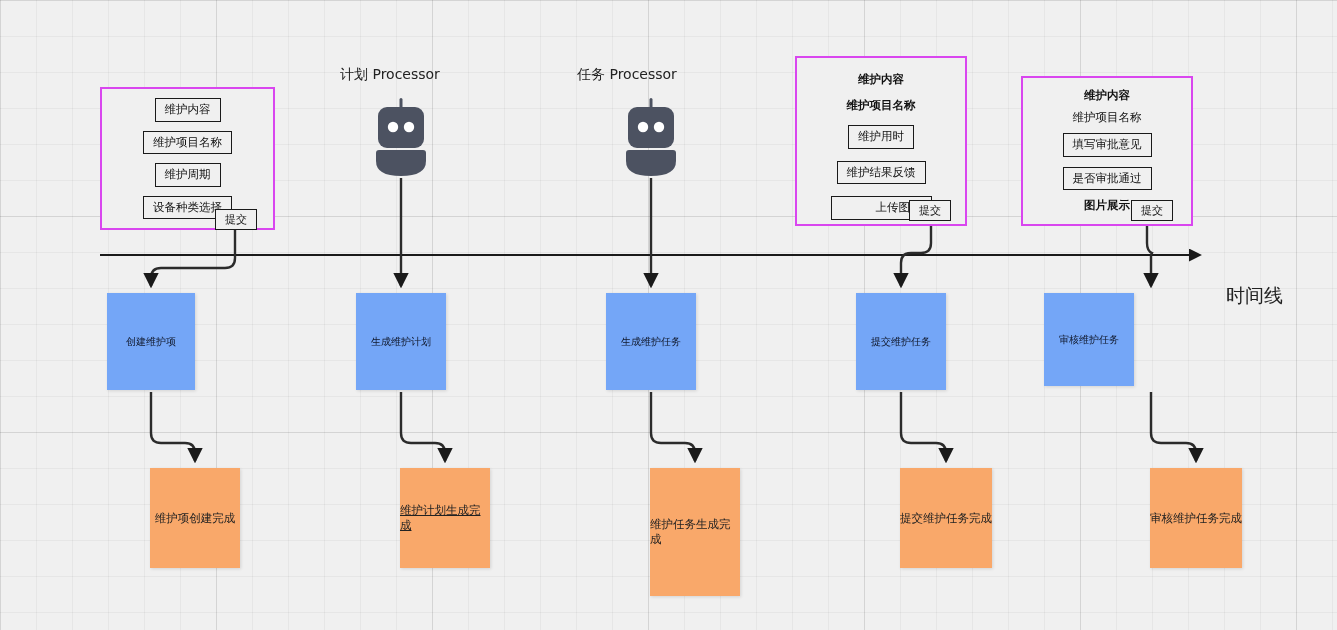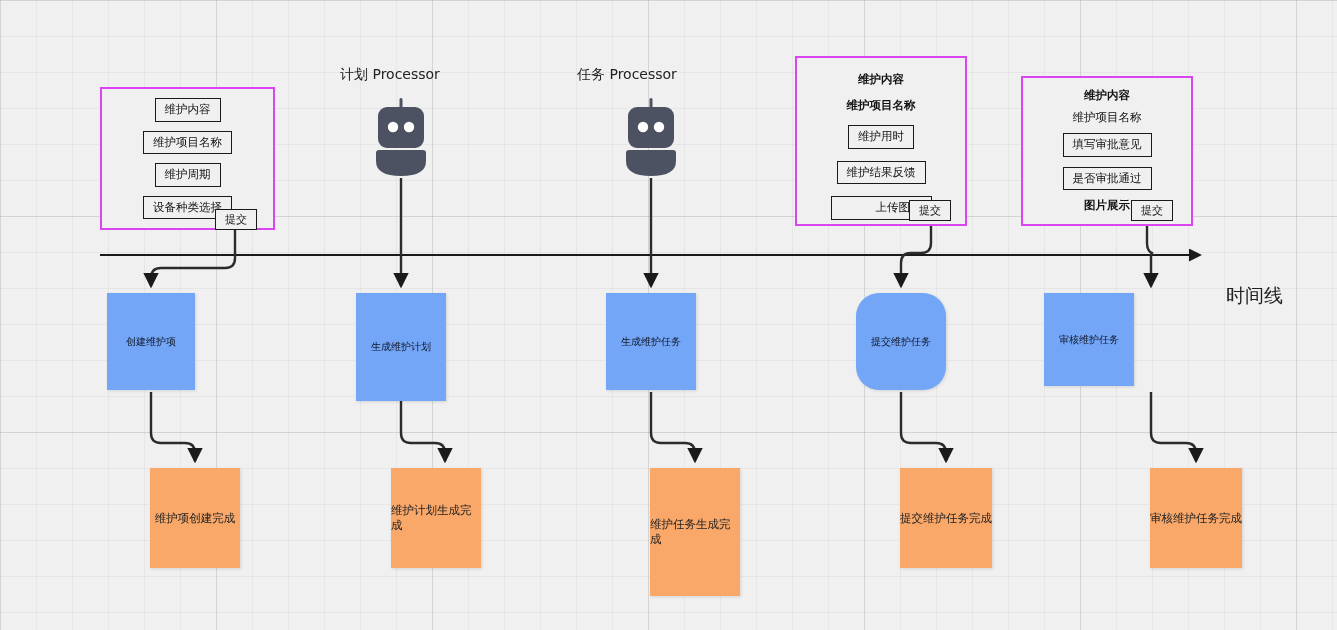--- a/index.html
+++ b/index.html
@@ -166,22 +166,22 @@
   <rect x="29.5" y="0" width="3" height="10" rx="1.5" fill="#4c5261"></rect>
   <rect x="8" y="9" width="46" height="41" rx="9" fill="#4c5261"></rect>
   <circle cx="23" cy="29" r="5.2" fill="#ffffff"></circle>
   <circle cx="39" cy="29" r="5.2" fill="#ffffff"></circle>
   <path d="M 6 55 Q 6 52 9 52 L 53 52 Q 56 52 56 55 L 56 63 Q 56 78 31 78 Q 6 78 6 63 Z" fill="#4c5261"></path>
 </svg>
 
 <div class="timeline-label" style="left:1226px;top:251px;margin-top:32px;">时间线</div>
 
 <div class="sbox blue" style="left:107px;top:293px;width:88px;height:97px;">创建维护项</div>
-<div class="sbox blue" style="left:356px;top:293px;width:90px;height:108px;text-align:center;">生成维护计划</div>
+<div class="sbox blue" style="left:356px;top:293px;width:90px;height:97px;text-align:center;">生成维护计划</div>
 <div class="sbox blue" style="left:606px;top:293px;width:90px;height:97px;">生成维护任务</div>
-<div class="sbox blue" style="left:856px;top:293px;width:90px;height:97px;border-radius:23px;">提交维护任务</div>
+<div class="sbox blue" style="left:856px;top:293px;width:90px;height:97px;">提交维护任务</div>
 <div class="sbox blue" style="left:1044px;top:293px;width:90px;height:93px;">审核维护任务</div>
 
 <div class="sbox orange" style="left:150px;top:468px;width:90px;height:100px;">维护项创建完成</div>
-<div class="sbox orange" style="left:391px;top:468px;width:90px;height:100px;">维护计划生成完成</div>
+<div class="sbox orange" style="left:400px;top:468px;width:90px;height:100px;text-decoration:underline;">维护计划生成完成</div>
 <div class="sbox orange" style="left:650px;top:468px;width:90px;height:128px;">维护任务生成完成</div>
 <div class="sbox orange" style="left:900px;top:468px;width:92px;height:100px;">提交维护任务完成</div>
 <div class="sbox orange" style="left:1150px;top:468px;width:92px;height:100px;">审核维护任务完成</div>
 
 </body></html>

